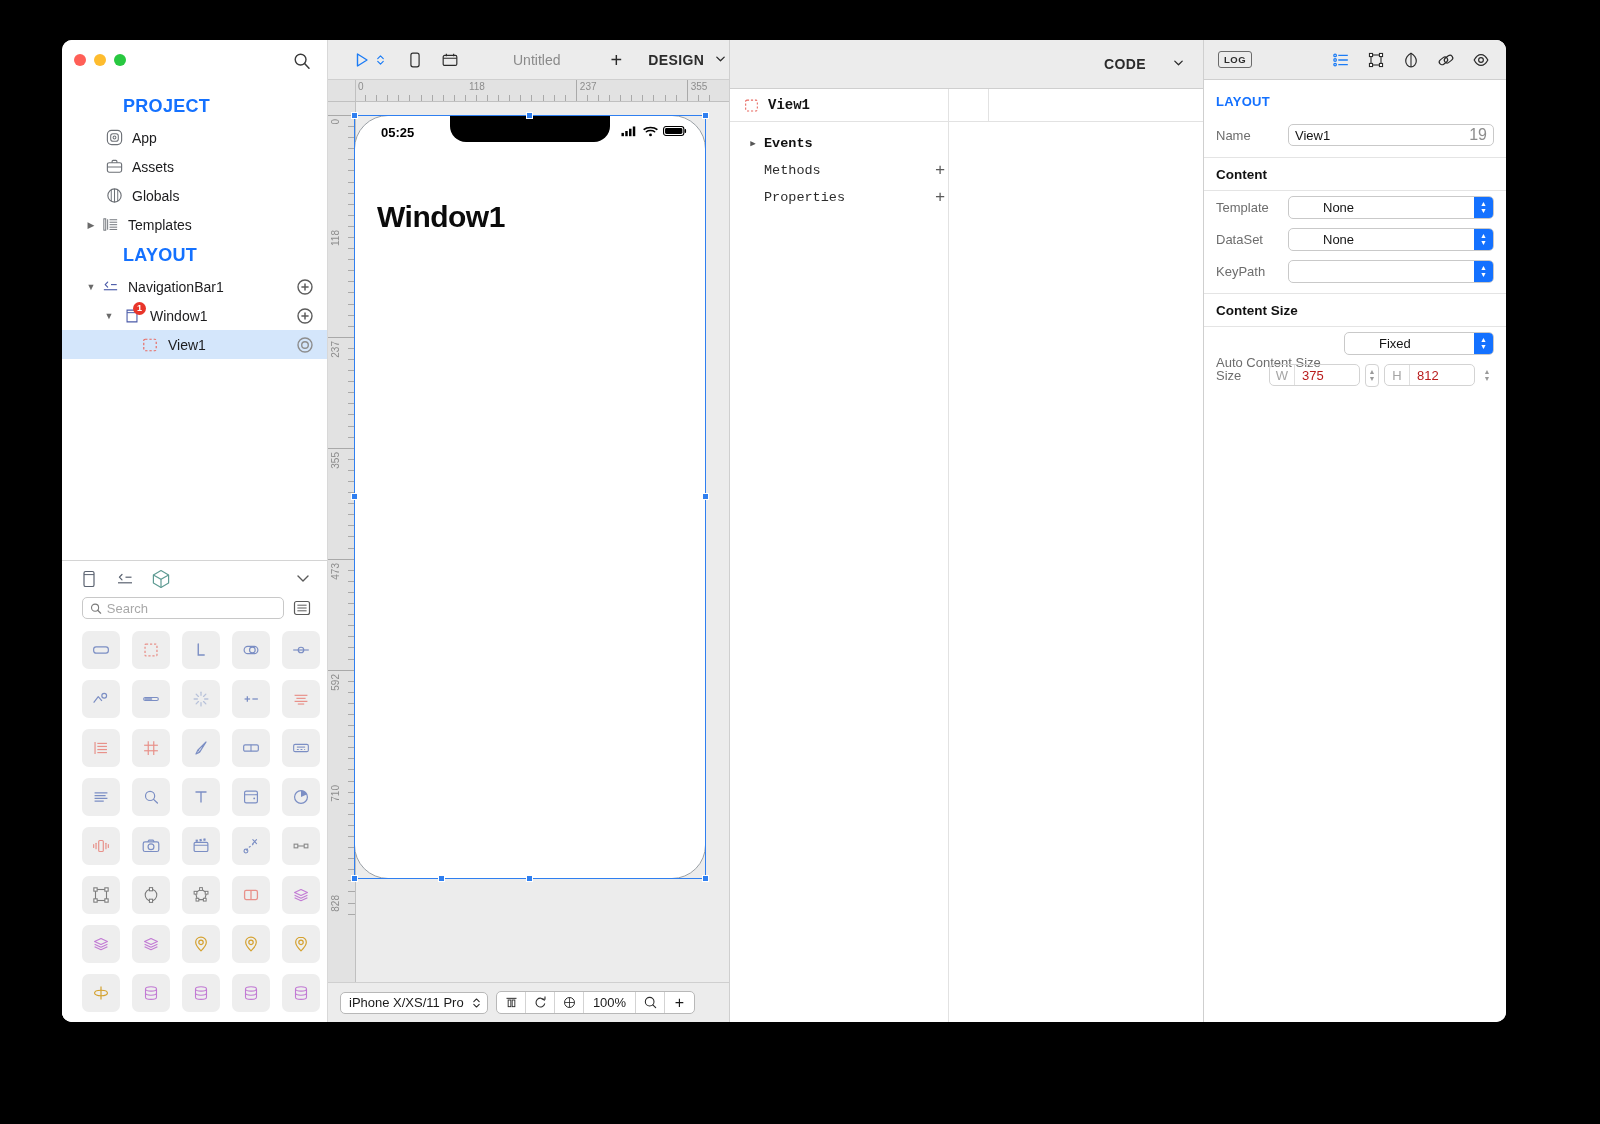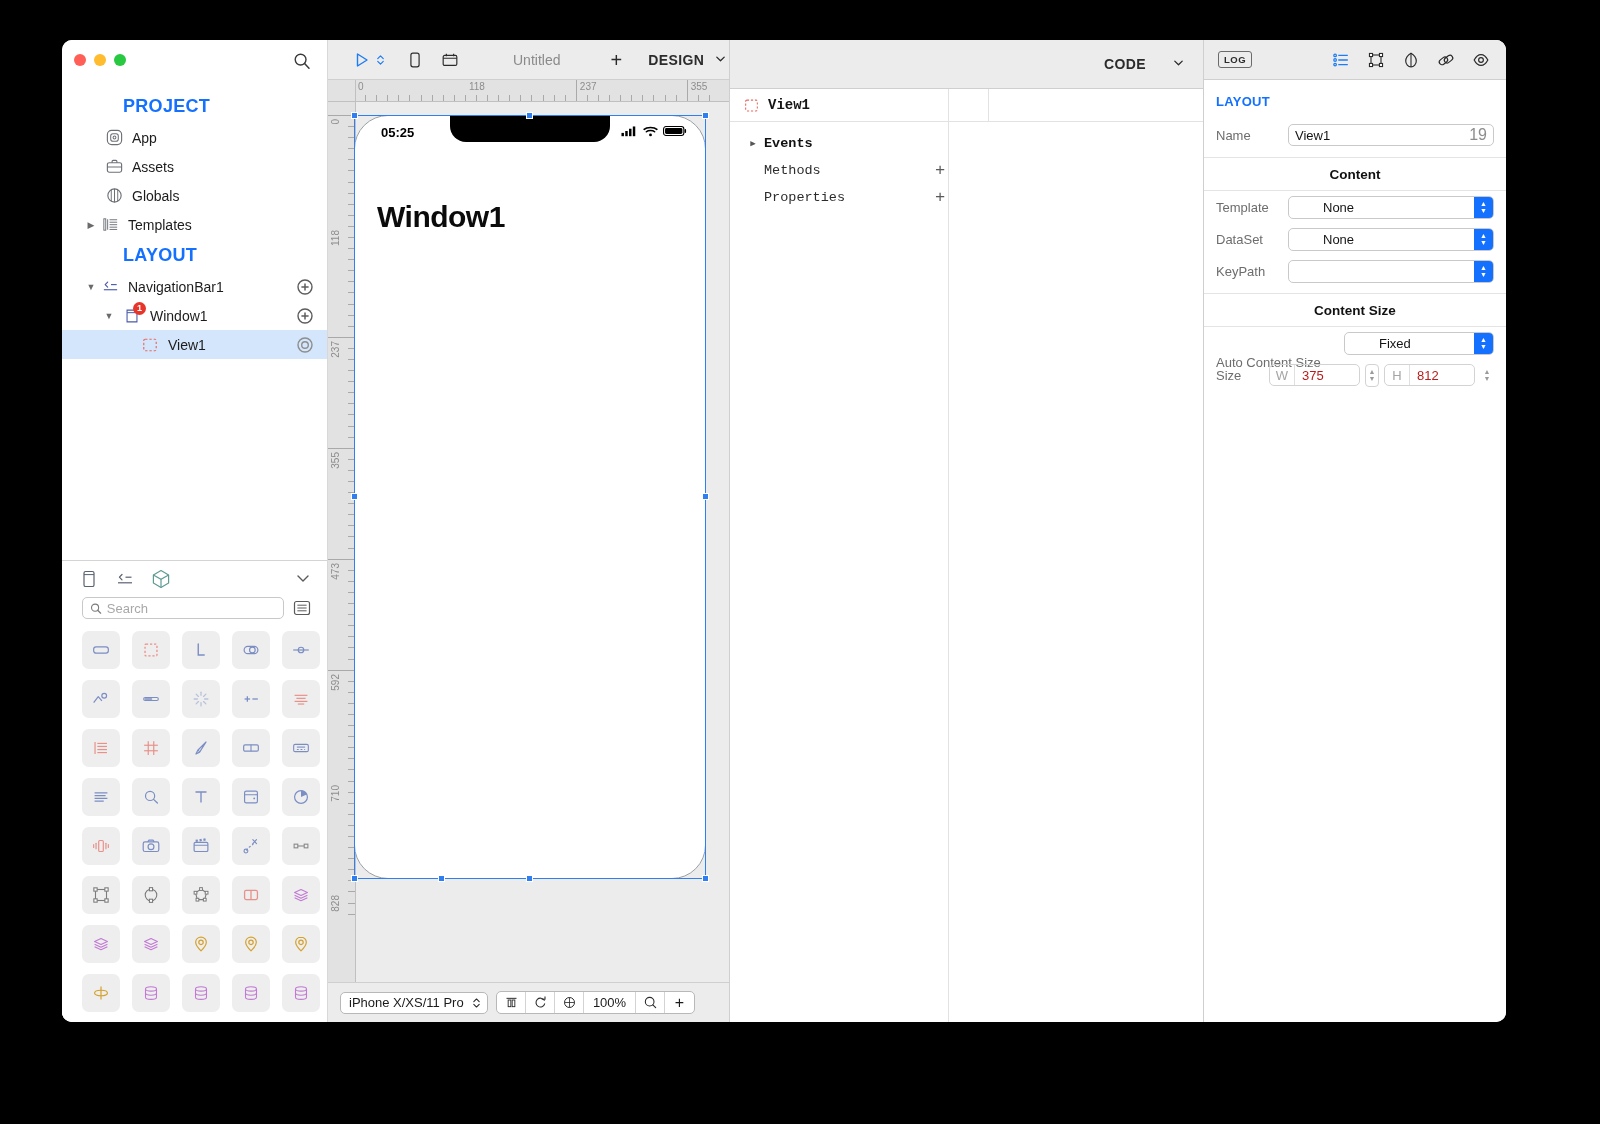--- a/index.html
+++ b/index.html
@@ -376,21 +376,20 @@
     font-size: 13px; color: #141414;
     justify-content: space-between;
   }
   .finput .num { color: #8d8d8d; font-size: 16px; }
   .group-head {
     font-size: 13.5px; font-weight: bold; color: #111;
     padding: 9px 12px 8px 12px;
     border-top: 1px solid #e4e4e4;
     border-bottom: 1px solid #e4e4e4;
     margin-top: 6px;
-    text-align: center;
   }
   .combo {
     flex: 1; height: 23px;
     display: flex; align-items: stretch;
     border: 1px solid #c9c9c9; border-radius: 5px;
     overflow: hidden; background: #fff; cursor: pointer; padding-left: 28px;
   }
   .combo .val {
     flex: 1; display: flex; align-items: center;
     padding: 0 6px; font-size: 13px; color: #141414;

